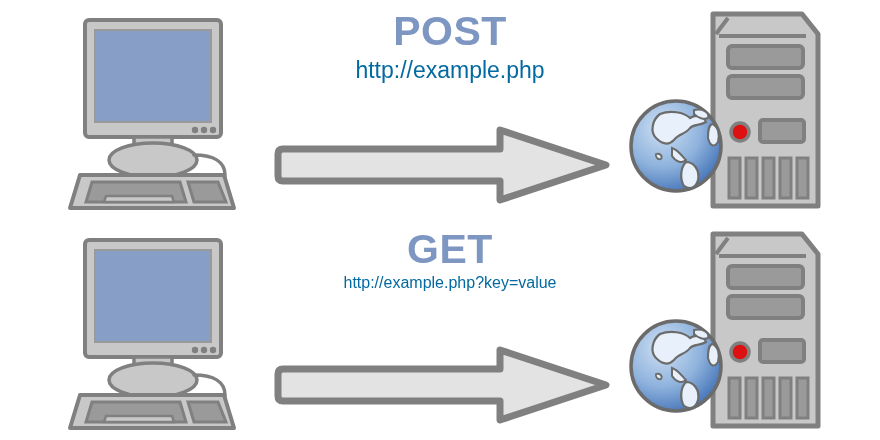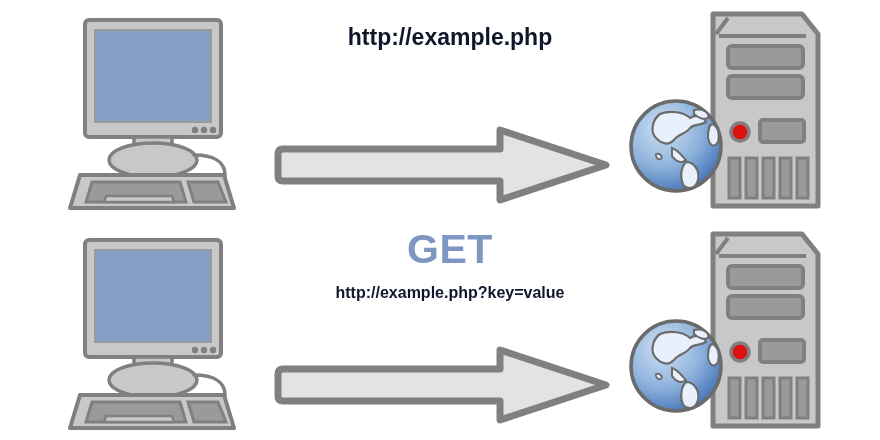--- a/index.html
+++ b/index.html
@@ -57,24 +57,24 @@
   .method {
     font-size: 41px;
     font-weight: bold;
     color: #7e97c2;
     letter-spacing: 0.5px;
     line-height: 1.05;
     margin: 0;
   }
   .url {
     font-size: 23px;
-    font-weight: bold;
-    color: #0f172a;
+    font-weight: normal;
+    color: #0369a1;
     line-height: 1.5;
-    margin: 10px;
+    margin: 0;
     white-space: nowrap;
   }
   .url-get { font-size: 16px; }
   .labels-get { top: 8px; }
 </style>
 </head>
 <body>
 
 <div id="canvas">
 
@@ -103,20 +103,21 @@
 
         <path d="M30 170 L 118 170 L 124 190 L 24 190 Z" fill="#9a9a9a" stroke="#808080" stroke-width="3"></path>
 
         <path d="M126 170 L 156 170 L 164 190 L 132 190 Z" fill="#9a9a9a" stroke="#808080" stroke-width="3"></path>
 
         <path d="M44 184 L 110 184 L 112 190 L 42 190 Z" fill="#c8c8c8" stroke="#808080" stroke-width="2.5"></path>
       </svg>
     </div>
 
     <div class="labels">
+      <div class="method">POST</div>
       <div class="url">http://example.php</div>
     </div>
 
     <div class="arrow">
       <svg viewBox="0 0 340 80" width="340" height="80">
         <path d="M6 29 Q6 24 11 24 L 228 24 L 228 5 L 334 40 L 228 75 L 228 56 L 11 56 Q6 56 6 51 Z" fill="#e3e3e3" stroke="#808080" stroke-width="7" stroke-linejoin="round"></path>
       </svg>
     </div>
 
     <div class="server">

